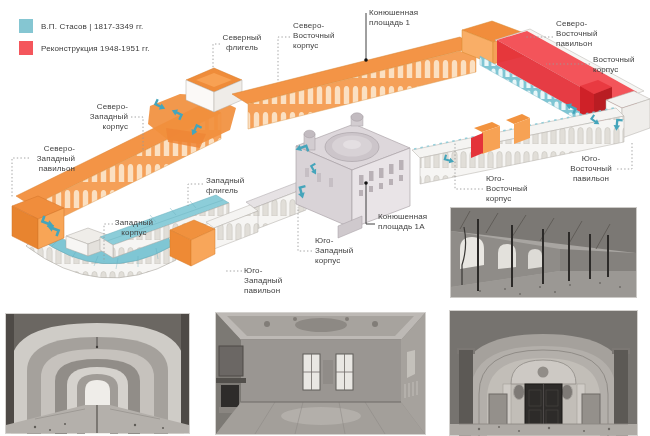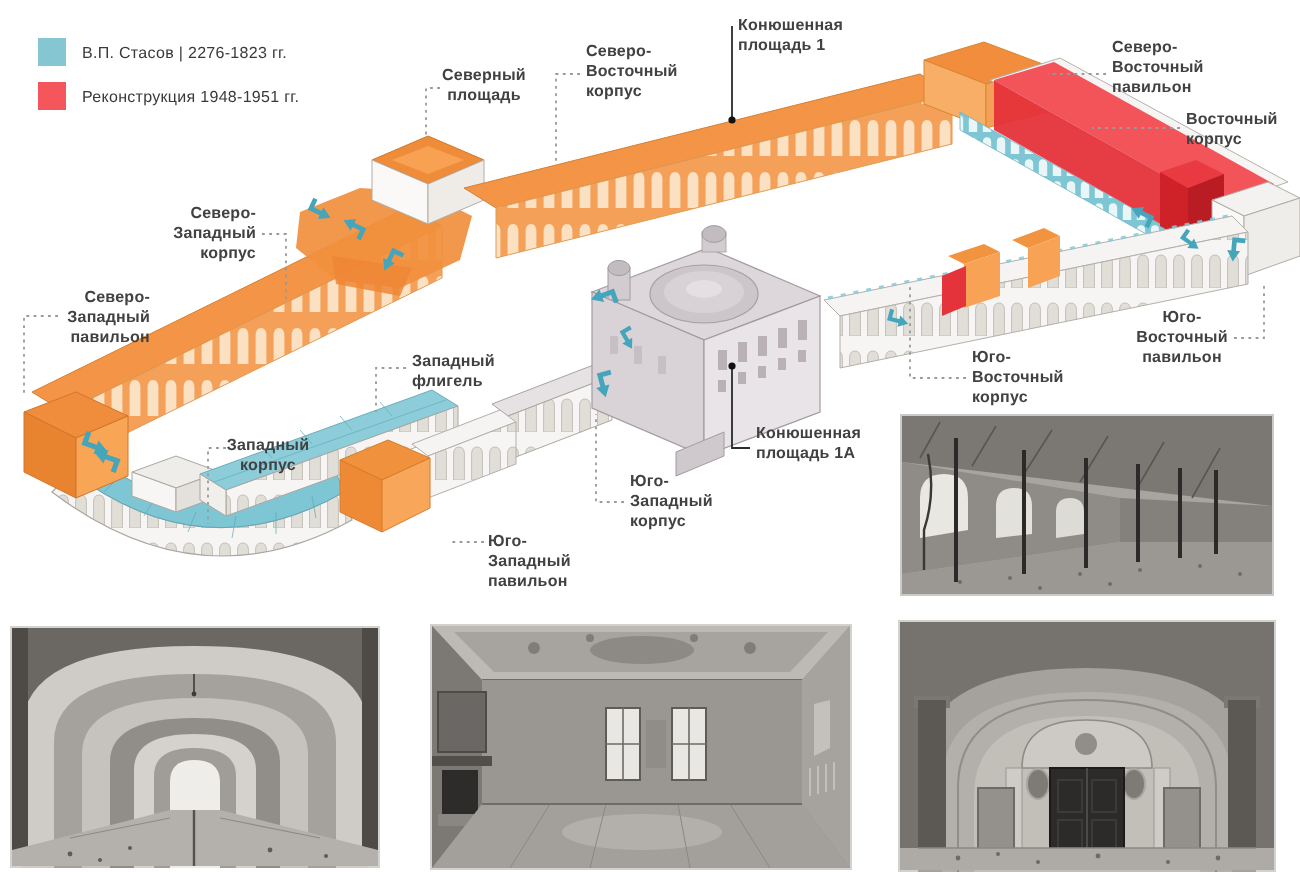--- a/index.html
+++ b/index.html
@@ -1,20 +1,20 @@
 <!DOCTYPE html>
 <html><head>
 <meta charset="utf-8">
 <style>
   html,body{margin:0;padding:0;background:#fff;}
   .canvas{position:relative;width:650px;height:436px;background:#ffffff;overflow:hidden;
           font-family:"Liberation Sans",sans-serif;}
   .layer{position:absolute;left:0;top:0;}
   .lbl{position:absolute;font-size:8px;line-height:10px;color:#414141;
-       white-space:pre-line;letter-spacing:.12px;font-weight:bold;}
+       white-space:pre-line;letter-spacing:.12px;}
   .legend{position:absolute;left:19px;top:19px;}
   .legend-row{display:flex;align-items:center;height:14px;margin-bottom:8px;}
   .sw{width:14px;height:14px;margin-right:8px;flex:none;}
   .sw0{background:#85c6d2;}
   .sw1{background:#f8a55e;}
   .sw2{background:#f4565c;}
   .legend-text{font-size:8px;color:#3a3a3a;letter-spacing:.15px;white-space:nowrap;}
   .photo{position:absolute;display:block;}
 </style>
 </head>
@@ -170,30 +170,30 @@
       <path d="M366,13 V59"></path>
       <path d="M375,224 H366 V184"></path>
     </g>
     <circle cx="366" cy="60" r="1.8" fill="#111"></circle>
     <circle cx="366" cy="183" r="1.8" fill="#111"></circle>
   </svg>
 
   <div class="legend">
     <div class="legend-row">
       <span class="sw sw0"></span>
-      <span class="legend-text">В.П. Стасов | 2276-1823 гг.</span>
+      <span class="legend-text">В.П. Стасов | 1817-3349 гг.</span>
     </div>
     <div class="legend-row">
       <span class="sw sw2"></span>
       <span class="legend-text">Реконструкция 1948-1951 гг.</span>
     </div>
   </div>
 
   <div class="lbl" style="left:210px;top:33px;width:64px;text-align:center">Северный
-площадь</div>
+флигель</div>
   <div class="lbl" style="left:293px;top:21px;text-align:left">Северо-
 Восточный
 корпус</div>
   <div class="lbl" style="left:369px;top:8px;text-align:left">Конюшенная
 площадь 1</div>
   <div class="lbl" style="left:556px;top:19px;text-align:left">Северо-
 Восточный
 павильон</div>
   <div class="lbl" style="left:593px;top:55px;text-align:left">Восточный
 корпус</div>

